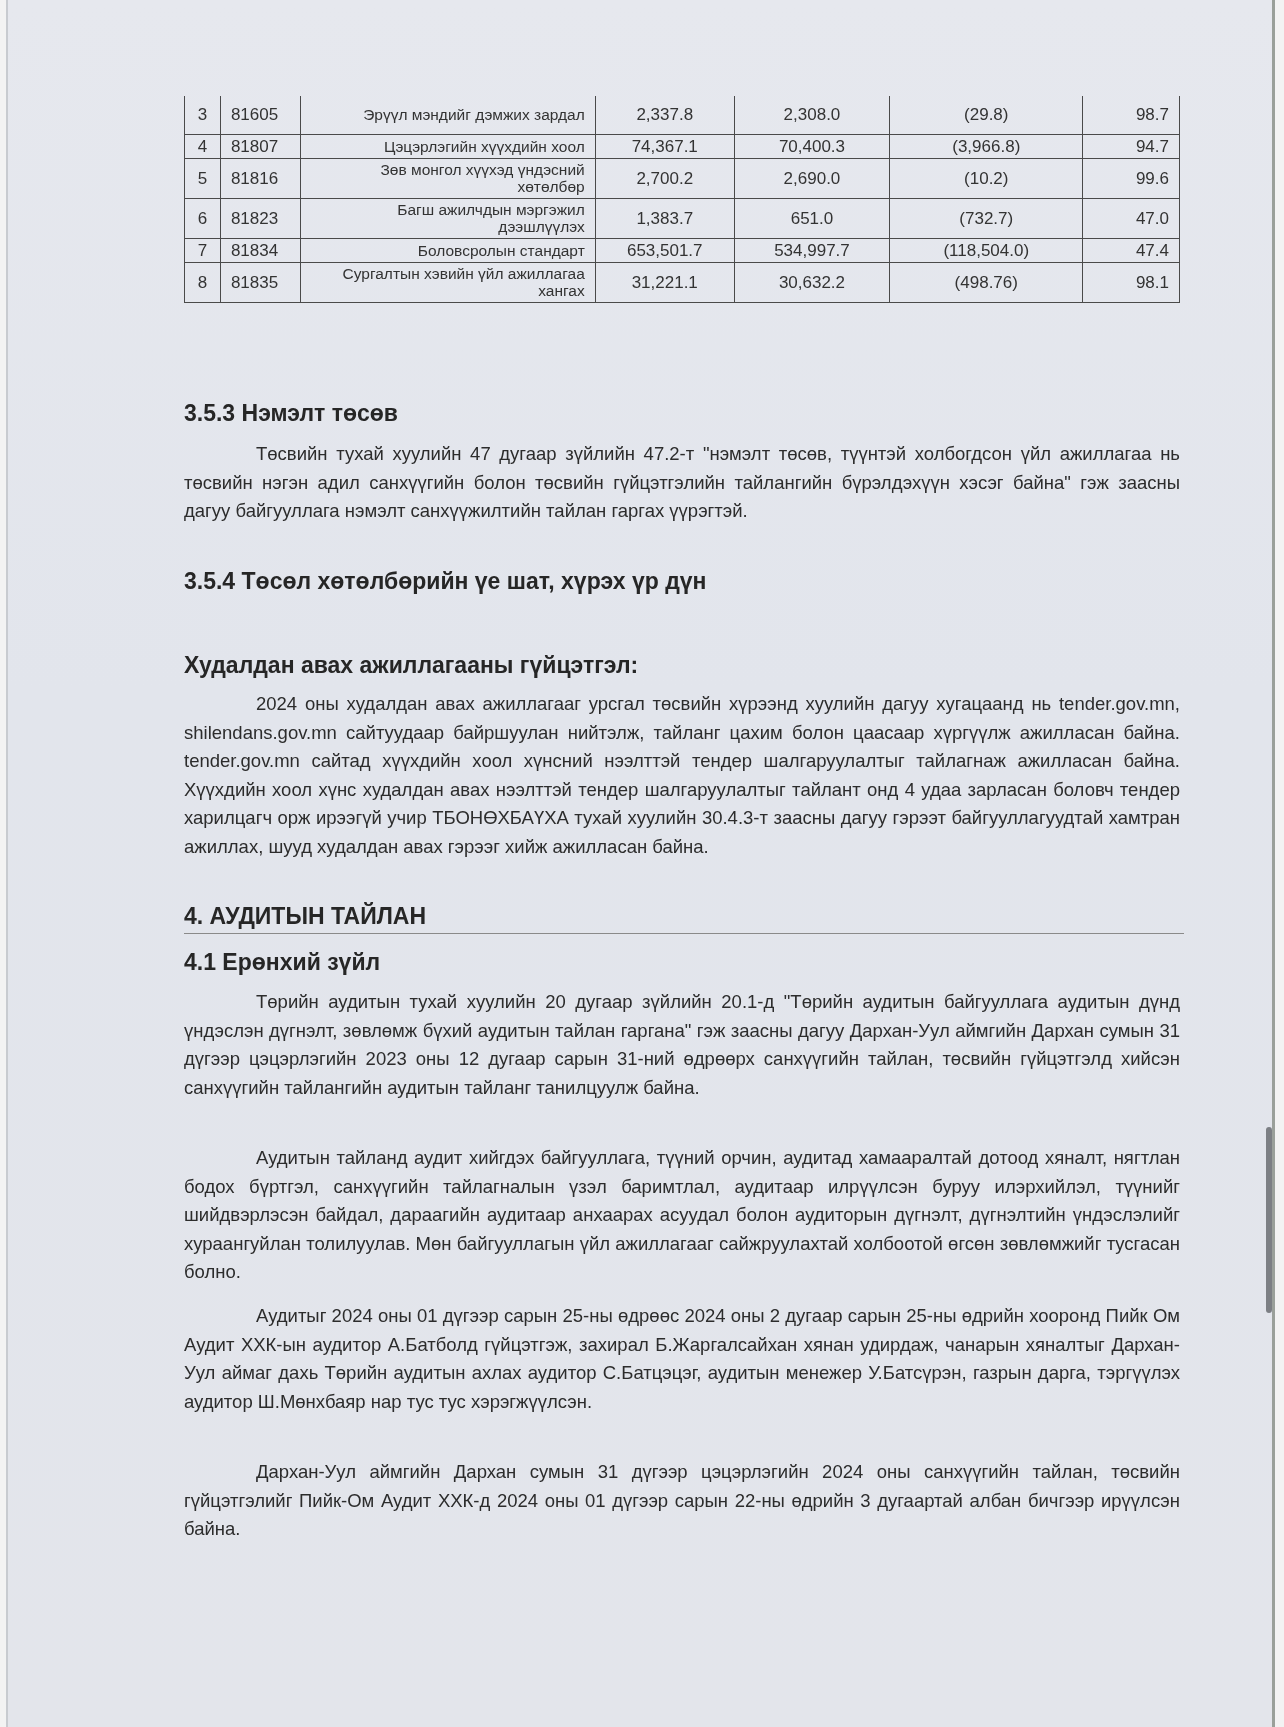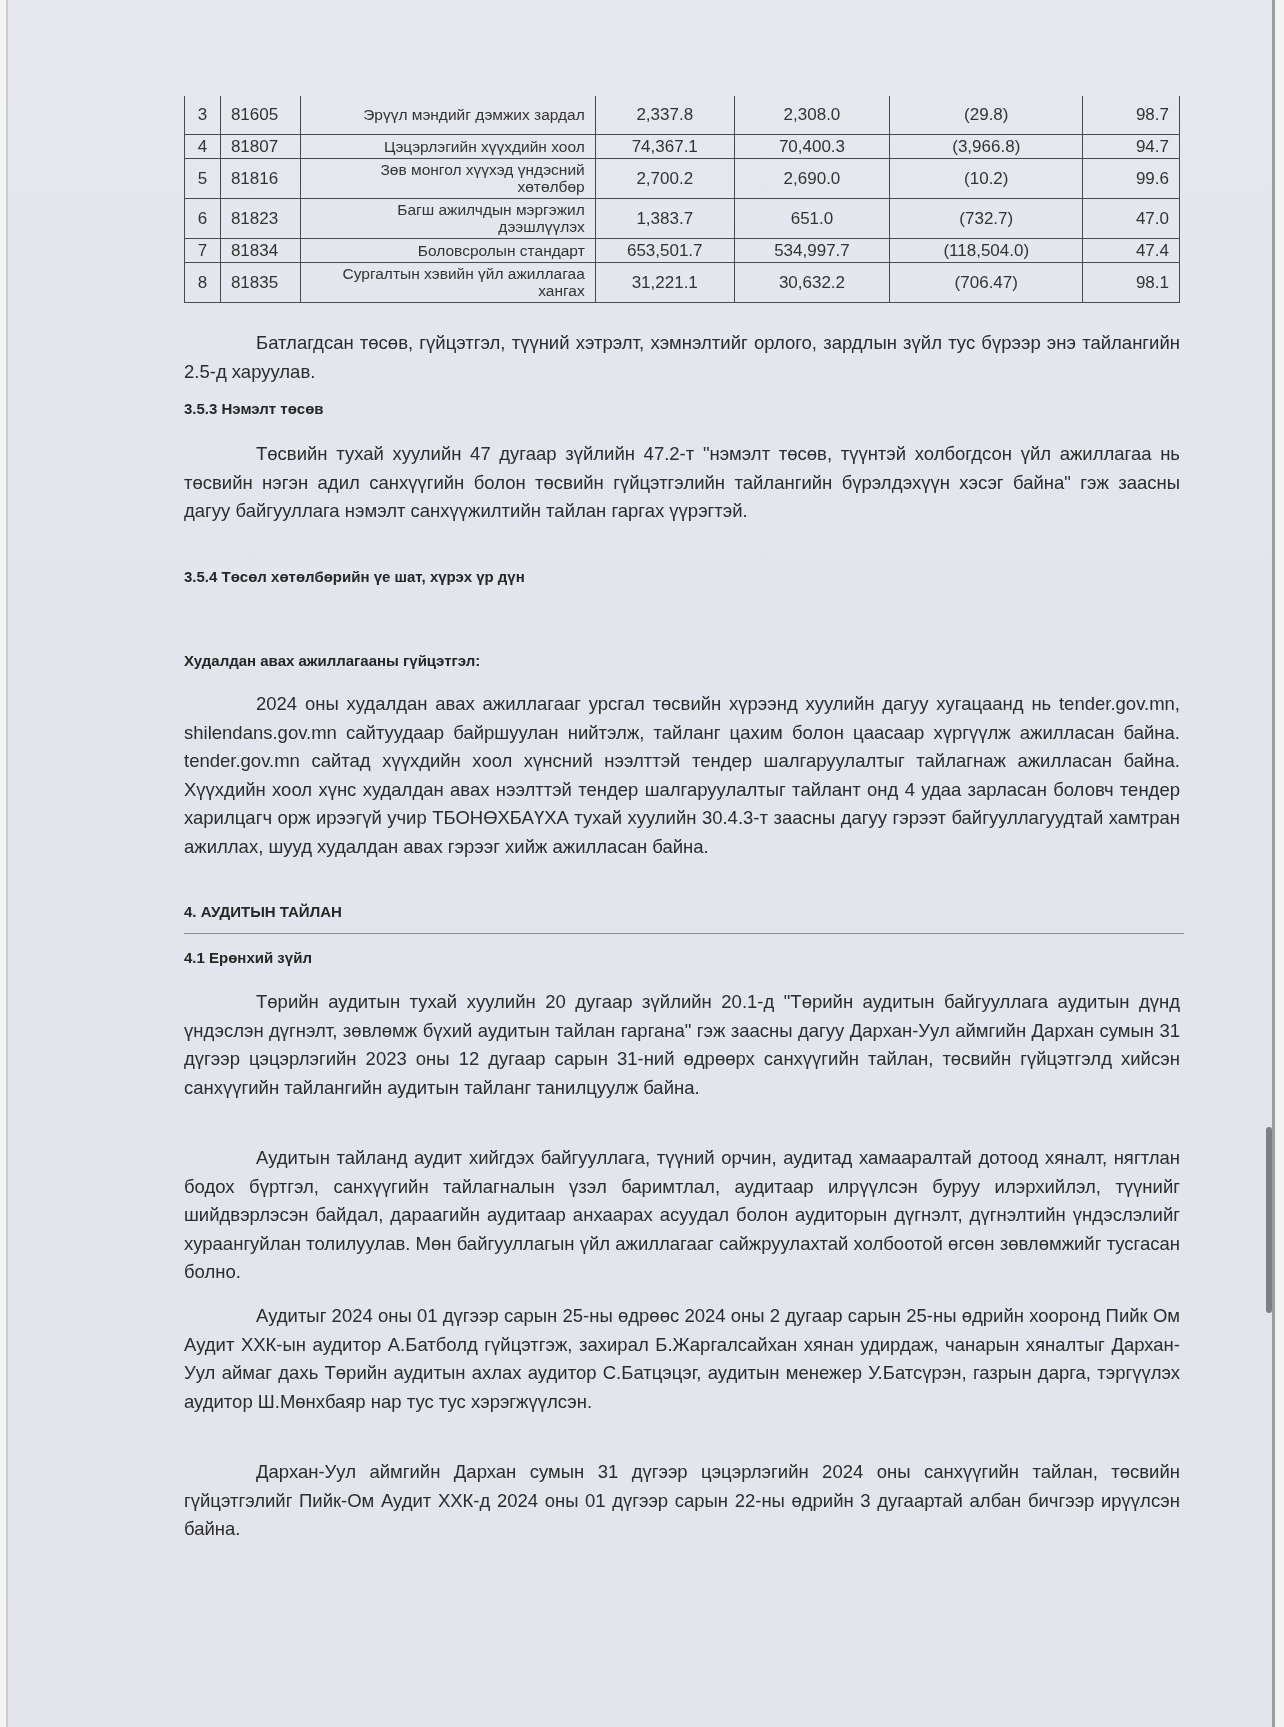--- a/index.html
+++ b/index.html
@@ -62,21 +62,21 @@
       font-size: 18.5px;
       line-height: 28.5px;
       text-align: justify;
       text-indent: 72px;
       color: #2c2c2c;
       margin: 0;
     }
     .heading {
       position: absolute;
       left: 176px;
-      font-size: 15px;
+      font-size: 23px;
       font-weight: bold;
       color: #262626;
       margin: 0;
     }
     .rule {
       position: absolute;
       left: 176px;
       width: 1000px;
       top: 933px;
       height: 0;
@@ -152,27 +152,26 @@
           <td class="val">534,997.7</td>
           <td class="val">(118,504.0)</td>
           <td class="pct">47.4</td>
         </tr>
         <tr style="height: 40px;">
           <td class="num">8</td>
           <td class="code">81835</td>
           <td class="name">Сургалтын хэвийн үйл ажиллагаа хангах</td>
           <td class="val">31,221.1</td>
           <td class="val">30,632.2</td>
-          <td class="val">(706.47)</td>
+          <td class="val">(498.76)</td>
           <td class="pct">98.1</td>
         </tr>
       </tbody>
   </table>
 
-  <p class="para" style="top:329px;">Батлагдсан төсөв, гүйцэтгэл, түүний хэтрэлт, хэмнэлтийг орлого, зардлын зүйл тус бүрээр энэ тайлангийн 2.5-д харуулав.</p>
 
   <p class="heading" style="top:400px;">3.5.3 Нэмэлт төсөв</p>
 
   <p class="para" style="top:440px;">Төсвийн тухай хуулийн 47 дугаар зүйлийн 47.2-т "нэмэлт төсөв, түүнтэй холбогдсон үйл ажиллагаа нь төсвийн нэгэн адил санхүүгийн болон төсвийн гүйцэтгэлийн тайлангийн бүрэлдэхүүн хэсэг байна" гэж заасны дагуу байгууллага нэмэлт санхүүжилтийн тайлан гаргах үүрэгтэй.</p>
 
   <p class="heading" style="top:568px;">3.5.4 Төсөл хөтөлбөрийн үе шат, хүрэх үр дүн</p>
 
 
   <p class="heading" style="top:652px;">Худалдан авах ажиллагааны гүйцэтгэл:</p>
 

